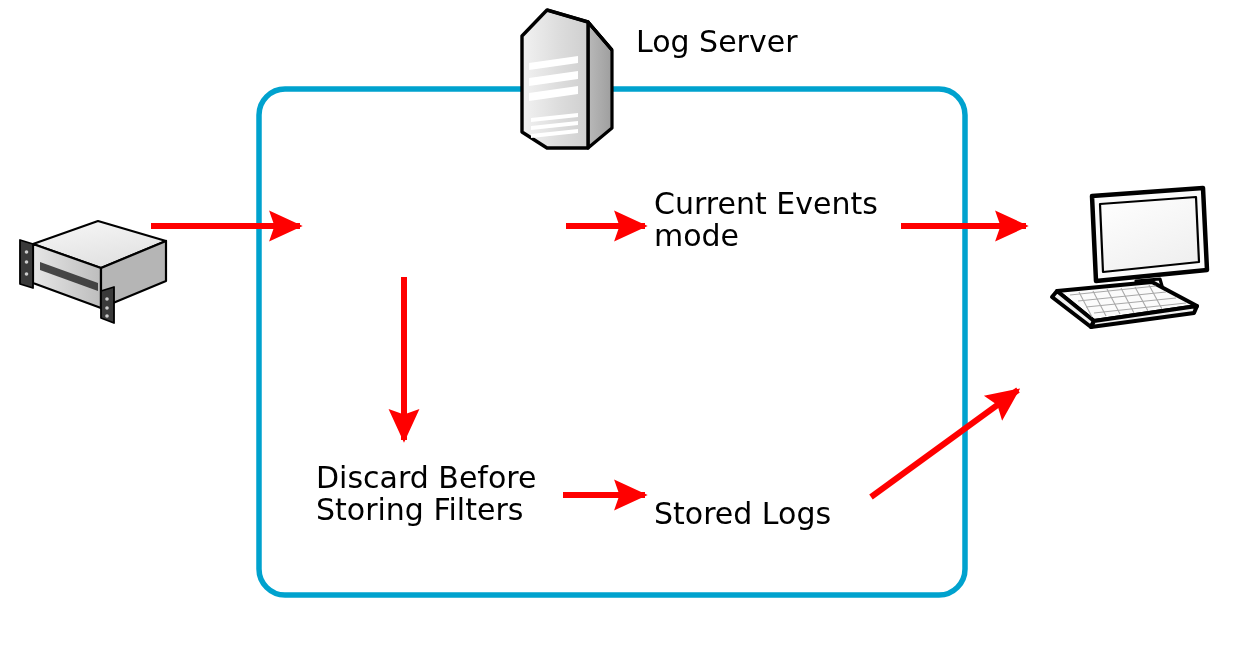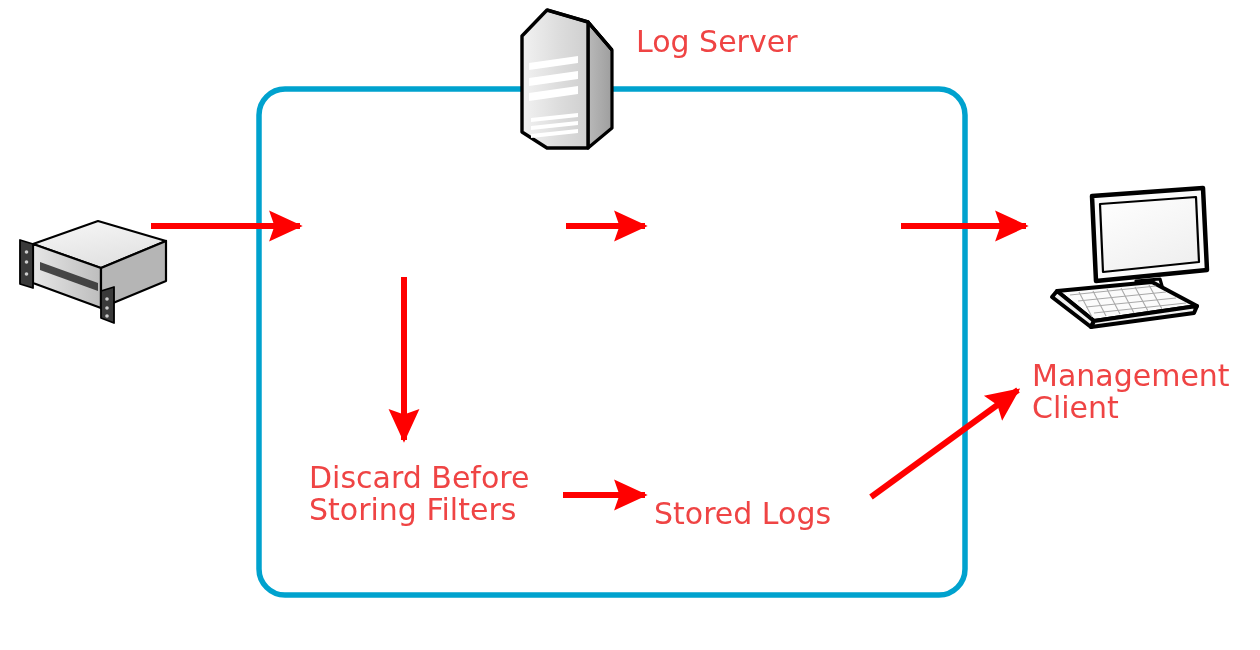--- a/index.html
+++ b/index.html
@@ -24,28 +24,28 @@
     left: 0;
     width: 1260px;
     height: 650px;
     display: block;
   }
   .node-label {
     position: absolute;
     font-family: "DejaVu Sans", sans-serif;
     font-size: 30px;
     line-height: 32px;
-    color: #ef4444;
+    color: #000000;
     white-space: pre-line;
     letter-spacing: 0px;
   }
   #label-log-server   { left: 636px; top: 26px;  }
   #label-immediate    { left: 316px; top: 188px; }
   #label-current      { left: 654px; top: 188px; }
-  #label-discard      { left: 309px; top: 462px; }
+  #label-discard      { left: 316px; top: 462px; }
   #label-stored       { left: 654px; top: 478px; margin-top: 20px; }
   #label-management   { left: 1032px; top: 360px; }
 </style>
 </head>
 <body>
 
 <div id="diagram-root">
 
   <svg id="diagram-svg" viewBox="0 0 1260 650" xmlns="http://www.w3.org/2000/svg">
     <defs>
@@ -150,22 +150,22 @@
       <line x1="901" y1="226" x2="1026" y2="226" marker-end="url(#arrowHeadRed)"></line>
       <line x1="404" y1="277" x2="404" y2="440" marker-end="url(#arrowHeadRed)"></line>
       <line x1="563" y1="495" x2="645" y2="495" marker-end="url(#arrowHeadRed)"></line>
       <line x1="871" y1="497" x2="1018" y2="390" marker-end="url(#arrowHeadRed)"></line>
     </g>
   </svg>
 
   <div class="node-label" id="label-log-server">Log Server</div>
 
 
+  <div class="node-label" id="label-current">Current Events
+mode</div>
 
   <div class="node-label" id="label-discard">Discard Before
 Storing Filters</div>
 
   <div class="node-label" id="label-stored">Stored Logs</div>
 
-  <div class="node-label" id="label-management">Management
-Client</div>
 
 </div>
 
 </body></html>

